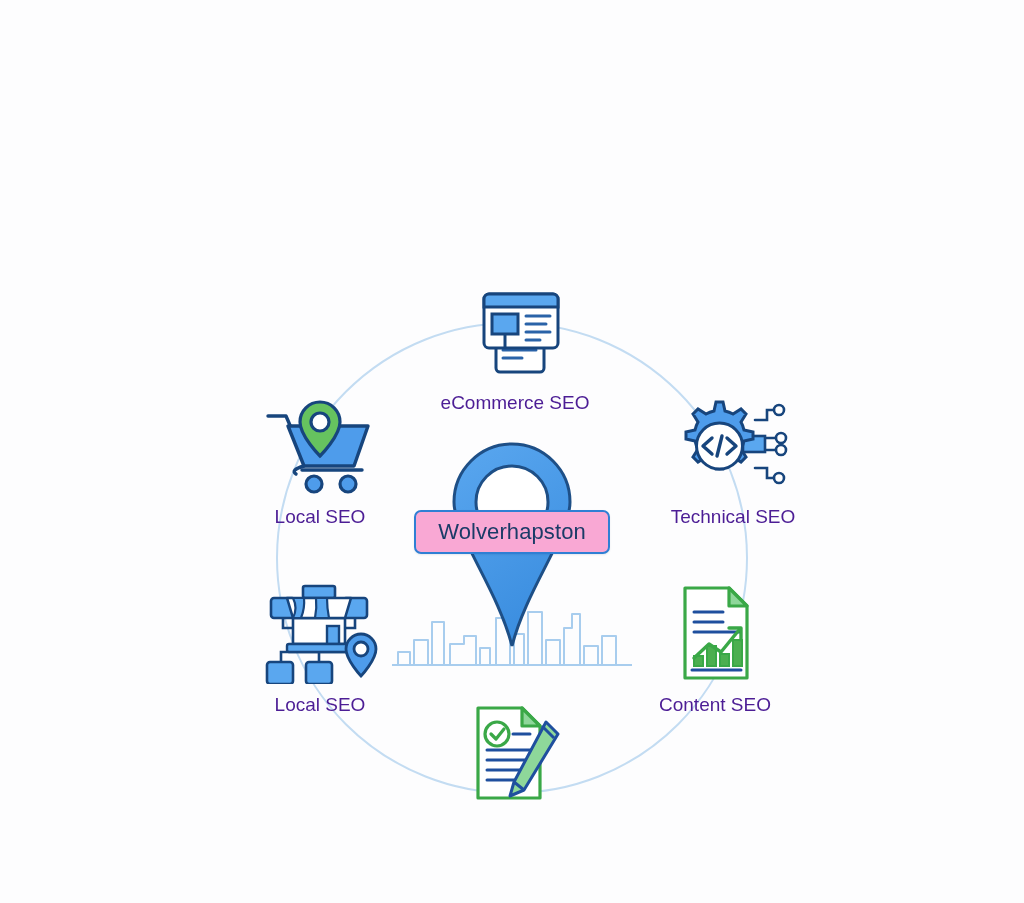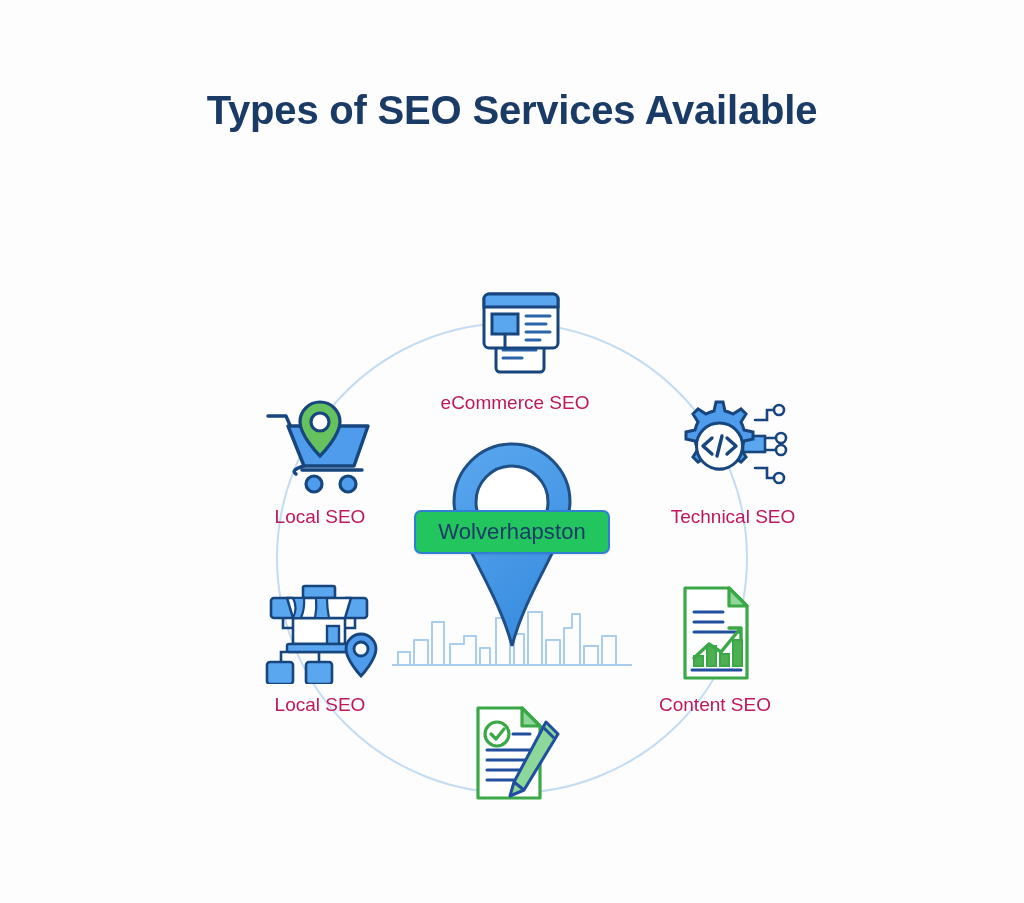--- a/index.html
+++ b/index.html
@@ -66,21 +66,21 @@
     top: 0;
     width: 124px;
     height: 212px;
   }
   #city-label {
     position: absolute;
     left: 22px;
     top: 70px;
     width: 196px;
     height: 44px;
-    background: #22c55e;
+    background: #f9a8d4;
     border: 2px solid #2f7fd4;
     border-radius: 7px;
     display: flex;
     align-items: center;
     justify-content: center;
     font-size: 22px;
     color: #1b3b67;
     letter-spacing: 0.1px;
     box-shadow: 0 1px 2px rgba(20,50,90,0.10);
   }
@@ -93,38 +93,37 @@
   }
   .node .icon-wrap {
     height: 104px;
     display: flex;
     align-items: flex-end;
     justify-content: center;
   }
   .node .node-label {
     margin-top: 10px;
     font-size: 19px;
-    color: #be185d;
+    color: #4c1d95;
     white-space: nowrap;
   }
 
   #node-ecommerce  { left: 415px; top: 278px; }
   #node-technical  { left: 633px; top: 392px; }
   #node-content    { left: 615px; top: 580px; text-align: center; }
   #node-enterprise { left: 415px; top: 700px; }
   #node-localnet   { left: 220px; top: 580px; }
   #node-localcart  { left: 220px; top: 392px; }
 </style>
 </head>
 <body>
 
 <div id="canvas">
 
   <h1 id="title">
-    <span class="line">Types of SEO Services Available</span>
   </h1>
 
   <div id="orbit-ring"></div>
 
   <div id="center-group">
 
     <svg id="skyline" viewBox="0 0 240 92">
       <g fill="none" stroke="#a8cdee" stroke-width="2" stroke-linejoin="round">
         <path d="M6 86 V74 H18 V86"></path>
         <path d="M22 86 V62 H36 V86"></path>

